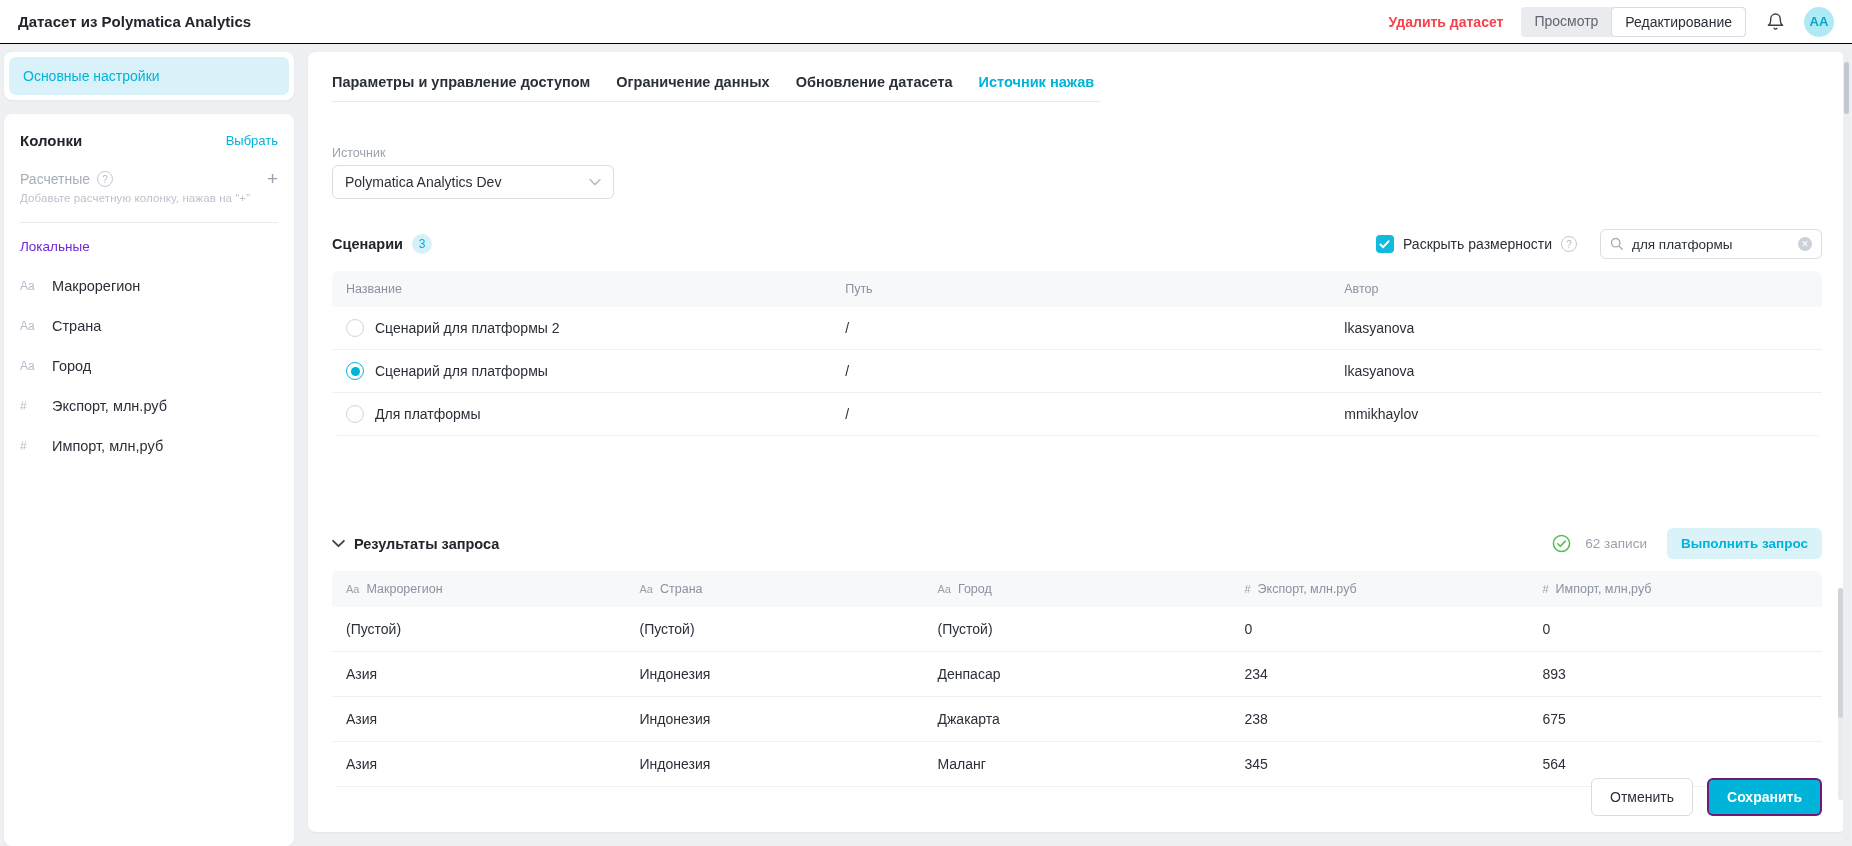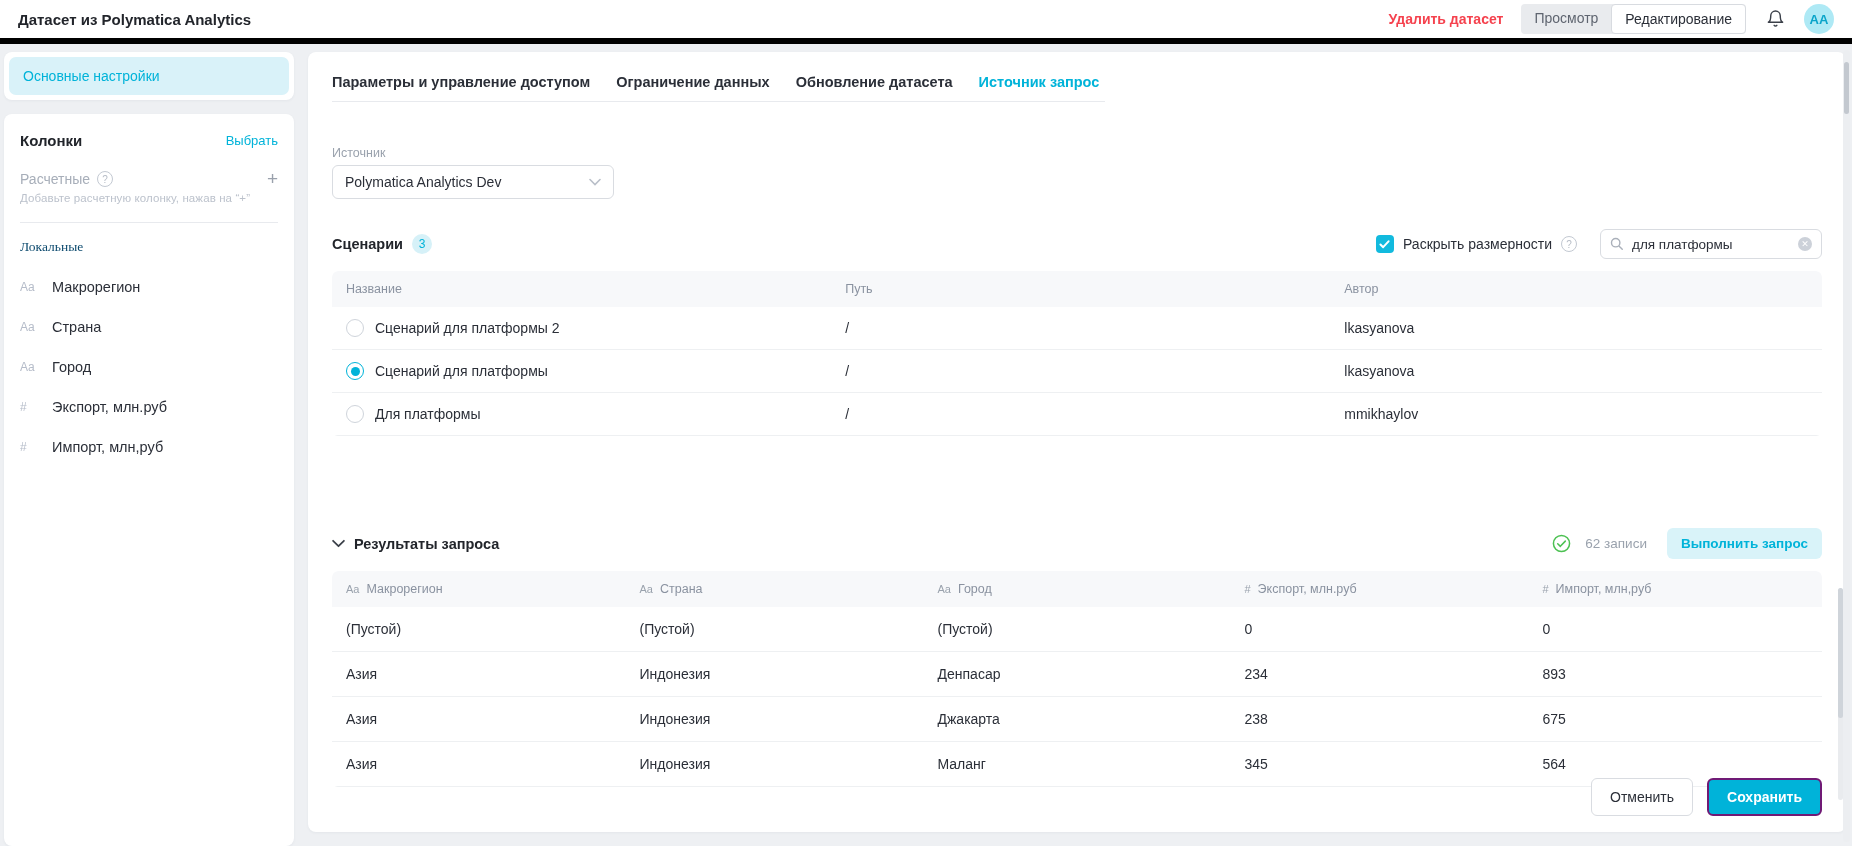--- a/index.html
+++ b/index.html
@@ -7,21 +7,21 @@
   body {
     font-family:"Liberation Sans", sans-serif;
     background:#eef0f3;
     color:#2b2f38;
     overflow:hidden;
     position:relative;
   }
   
   .topbar {
     height:44px; background:#ffffff; display:flex; align-items:center;
-    justify-content:space-between; padding:0 18px; border-bottom:6px solid #000000;
+    justify-content:space-between; padding:0 18px; border-bottom:1px solid #000000;
   }
   .topbar-title { font-size:15px; font-weight:700; color:#22252b; }
   .topbar-right { display:flex; align-items:center; gap:18px; }
   .delete-link { color:#f5424e; font-size:14px; font-weight:700; cursor:pointer; }
   .segment { display:flex; background:#e9ebee; border-radius:4px; align-items:stretch;text-align:right; }
   .segment .opt { padding:6px 13px; font-size:14px; color:#5f6570; cursor:pointer; border-radius:4px; }
   .segment .opt.active { background:#fff; border:1px solid #d8dbe0; color:#2b2f38; }
   .bell { width:22px; height:22px; display:flex; align-items:center; justify-content:center; cursor:pointer; }
   .avatar {
     width:30px; height:30px; border-radius:50%; background:#aee9f5;
@@ -42,21 +42,21 @@
   .choose-link { color:#00b3d9; font-size:13px; cursor:pointer; }
   .calc-row { display:flex; align-items:center; margin-top:22px; gap:7px; }
   .calc-label { color:#a7aeb9; font-size:14px; }
   .qmark {
     width:16px; height:16px; border:1px solid #c3c9d2; border-radius:50%;
     color:#b6bcc6; font-size:10px; display:flex; align-items:center; justify-content:center;
   }
   .plus-btn { margin-left:auto; color:#9aa1ac; font-size:19px; line-height:14px; cursor:pointer; }
   .calc-hint { color:#bcc2cc; font-size:11.5px; margin-top:5px; letter-spacing:.1px; }
   .side-divider { border-top:1px solid #e8eaee; margin:18px 0 16px 0; }
-  .local-label { color:#0c4a6e; font-size:13.5px;font-family:Liberation Serif, serif; }
+  .local-label { color:#6d28d9; font-size:13.5px; }
   .col-item { display:flex; align-items:center; gap:12px; margin-top:24px; cursor:default; }
   .col-type { color:#b5bcc9; font-size:12px; width:20px; flex-shrink:0; }
   .col-name { font-size:14.5px; color:#2b2f38; }
   
   .main-card { flex:1; padding:22px 24px 16px 24px; position:relative; height:780px; }
   .tabs { display:flex; gap:26px; border-bottom:1px solid #e8eaee; width:fit-content; padding-bottom:11px; padding-right:6px; }
   .tab { font-size:14.5px; font-weight:700; color:#2b2f38; cursor:pointer; }
   .tab.active { color:#00b3d9; }
   .field-label { color:#9aa2ad; font-size:12.5px; margin-top:44px; }
   .select {
@@ -197,21 +197,21 @@
       </div>
     </div>
   </div>
 
   <div class="card main-card">
 
     <div class="tabs">
       <span class="tab">Параметры и управление доступом</span>
       <span class="tab">Ограничение данных</span>
       <span class="tab">Обновление датасета</span>
-      <span class="tab active">Источник запрос</span>
+      <span class="tab active">Источник нажав</span>
     </div>
 
     <div class="field-label">Источник</div>
     <div class="select">
       <span class="select-value">Polymatica Analytics Dev</span>
       <span>
         <svg width="12" height="8" viewBox="0 0 12 8" fill="none" stroke="#b9bfc9" stroke-width="1.6" stroke-linecap="round">
             <path d="M1 1.5 L6 6.5 L11 1.5"></path>
           </svg>
       </span>

